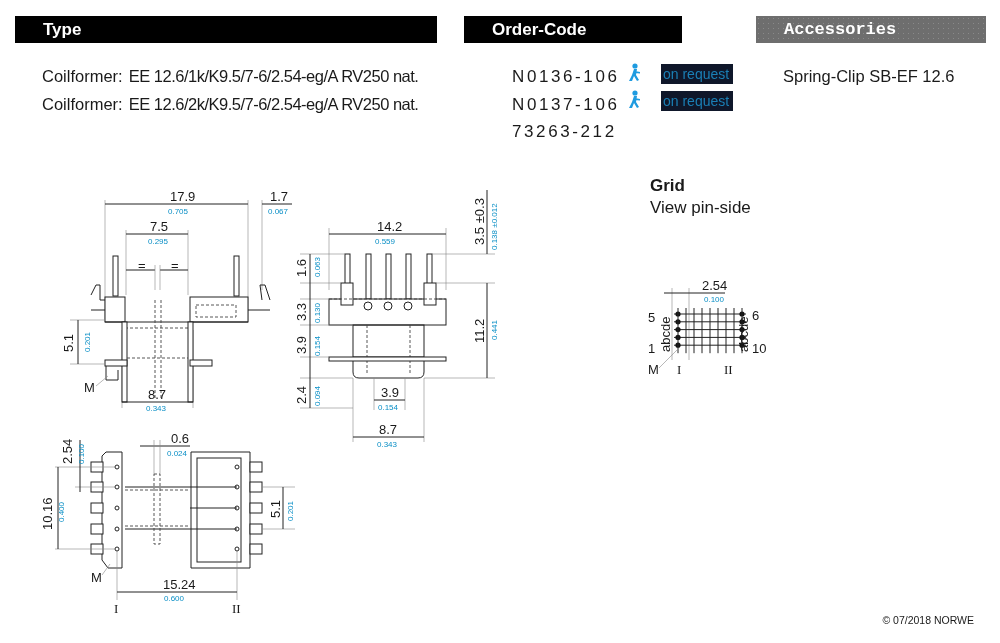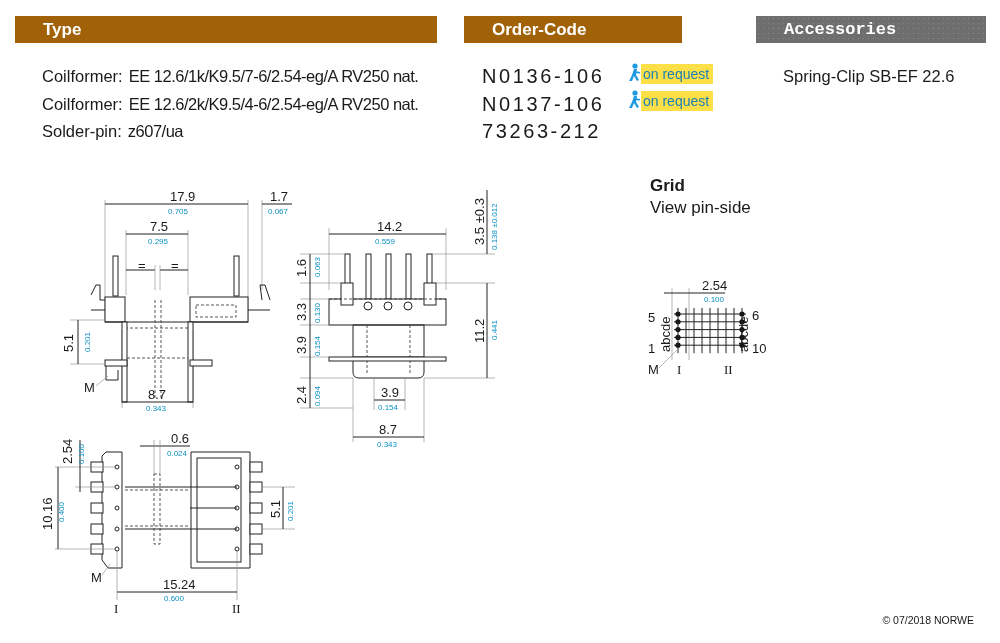--- a/index.html
+++ b/index.html
@@ -1,31 +1,31 @@
 <!DOCTYPE html>
 <html><head>
 <meta charset="utf-8">
 <style>
   html, body { margin: 0; padding: 0; background: #ffffff; }
   body { width: 1000px; height: 643px; position: relative; overflow: hidden;
          font-family: "Liberation Sans", sans-serif; color: #1a1a1a; }
   .hdr { position: absolute; top: 16px; height: 27px; color: #fff; font-weight: bold;
          font-size: 17px; line-height: 28px; box-sizing: border-box; padding-left: 28px; }
-  .hdr.black { background: #a16207; }
+  .hdr.black { background: #000000; }
   .hdr.grey { background: #6e6e6e;
     background-image: radial-gradient(#8a8a8a 0.6px, transparent 0.8px);
     background-size: 5px 5px; }
   .type-list { position: absolute; left: 42px; top: 63px; font-size: 16.5px; line-height: 27.5px; }
   .type-row { white-space: nowrap; }
   .type-row .lbl { display: inline-block; }
   .type-row .val { margin-left: 6px; letter-spacing: -0.5px; }
-  .codes { position: absolute; left: 482px; top: 63px; font-size: 20px; line-height: 27.5px; }
+  .codes { position: absolute; left: 512px; top: 63px; font-size: 17px; line-height: 27.5px; }
   .code { letter-spacing: 2.6px; white-space: nowrap; }
   .onreq { position: absolute; left: 627px; font-size: 14px; height: 20px; line-height: 20px; }
-  .onreq .pill { display: inline-block; background: #fde047; color: #1a7fb5; padding: 0 4px 0 2px; }
+  .onreq .pill { display: inline-block; background: #0f172a; color: #1a7fb5; padding: 0 4px 0 2px; margin-left: 20px; }
   .onreq .runner { display: inline-block; width: 14px; vertical-align: middle; }
   .acc { position: absolute; left: 783px; top: 63px; font-size: 16.5px; line-height: 27.5px; }
   .grid-title { position: absolute; left: 650px; top: 175px; font-size: 17px; line-height: 22px; }
   .grid-title b { font-weight: bold; }
   .copyright { position: absolute; right: 26px; top: 614px; font-size: 10.5px; }
   svg text { font-family: "Liberation Sans", sans-serif; }
   .dim { font-size: 13px; fill: #1a1a1a; }
   .dimb { font-size: 8px; fill: #0a8fc6; }
   .ln { stroke: #222; stroke-width: 1; fill: none; }
   .th { stroke: #888; stroke-width: 0.6; fill: none; }
@@ -37,24 +37,21 @@
 
 <div class="hdr black" style="left:15px;width:422px;">Type</div>
 <div class="hdr black" style="left:464px;width:218px;">Order-Code</div>
 <div class="hdr grey" style="left:756px;width:230px;font-family:Liberation Mono, monospace;">Accessories</div>
 
 <div class="type-list">
   <div class="type-row">
     <span class="lbl">Coilformer:</span><span class="val">EE 12.6/1k/K9.5/7-6/2.54-eg/A RV250 nat.</span>
   </div>
   <div class="type-row">
-    <span class="lbl">Coilformer:</span><span class="val">EE 12.6/2k/K9.5/4-6/2.54-eg/A RV250 nat.</span>
-  </div>
-  <div class="type-row">
-    <span class="lbl">Solder-pin:</span><span class="val">z607/ua</span>
+    <span class="lbl">Coilformer:</span><span class="val">EE 12.6/2k/K9.5/7-6/2.54-eg/A RV250 nat.</span>
   </div>
 </div>
 
 <div class="codes">
   <div class="code">N0136-106</div>
   <div class="code">N0137-106</div>
   <div class="code">73263-212</div>
 </div>
 
 <div class="onreq" style="top:63px;">
@@ -68,21 +65,21 @@
 <div class="onreq" style="top:90px;">
   <span class="runner">
     <svg width="14" height="20" viewBox="0 0 14 20">
         <circle cx="8" cy="3" r="2.6" fill="#1e9be0"></circle>
         <path d="M7 6 L10 6 L9 12 L12 17 L10 18 L7 13 L5 18 L2 18 L5 12 Z M8 8 L13 9 L13 10.5 L8 10 Z" fill="#1e9be0"></path>
       </svg>
   </span><span class="pill">on request</span>
 </div>
 
 <div class="acc">
-  <div>Spring-Clip SB-EF 22.6</div>
+  <div>Spring-Clip SB-EF 12.6</div>
 </div>
 
 <div class="grid-title">
   <div><b>Grid</b></div>
   <div>View pin-side</div>
 </div>
 
 <svg style="position:absolute;left:0;top:0;" width="1000" height="643">
 
   <g>

